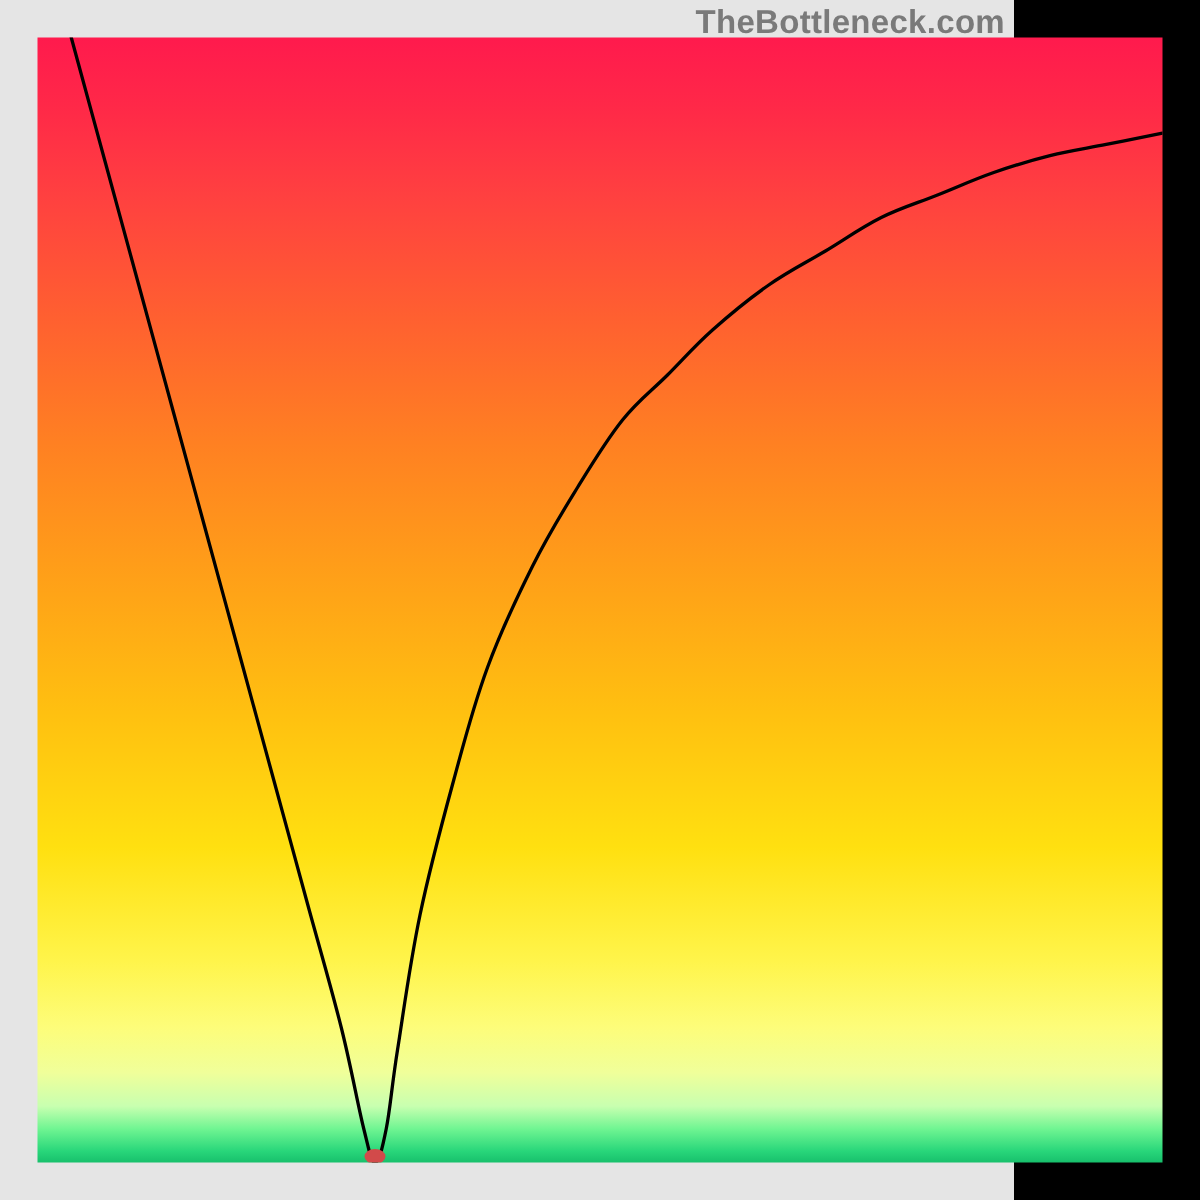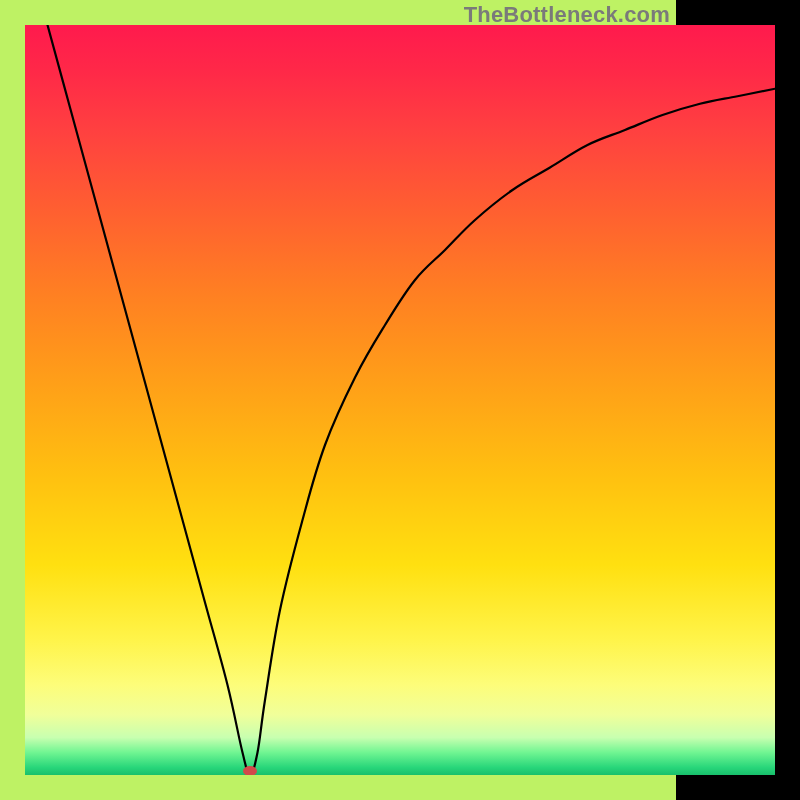--- a/index.html
+++ b/index.html
@@ -1,21 +1,21 @@
 <!DOCTYPE html>
 <html><head>
 <meta charset="utf-8">
 <style>
   * { margin: 0; padding: 0; box-sizing: border-box; }
   html, body { width: 800px; height: 800px; overflow: hidden; background: #000; }
   .frame {
     position: relative;
     width: 676px;
     height: 800px;
-    background: #bef264;
+    background: #e5e5e5;
   }
   .plot-area {
     position: absolute;
     left: 25px;
     top: 25px;
     width: 750px;
     height: 750px;
     background: linear-gradient(to bottom,
       #ff1a4d 0%,
       #ff2848 6%,

